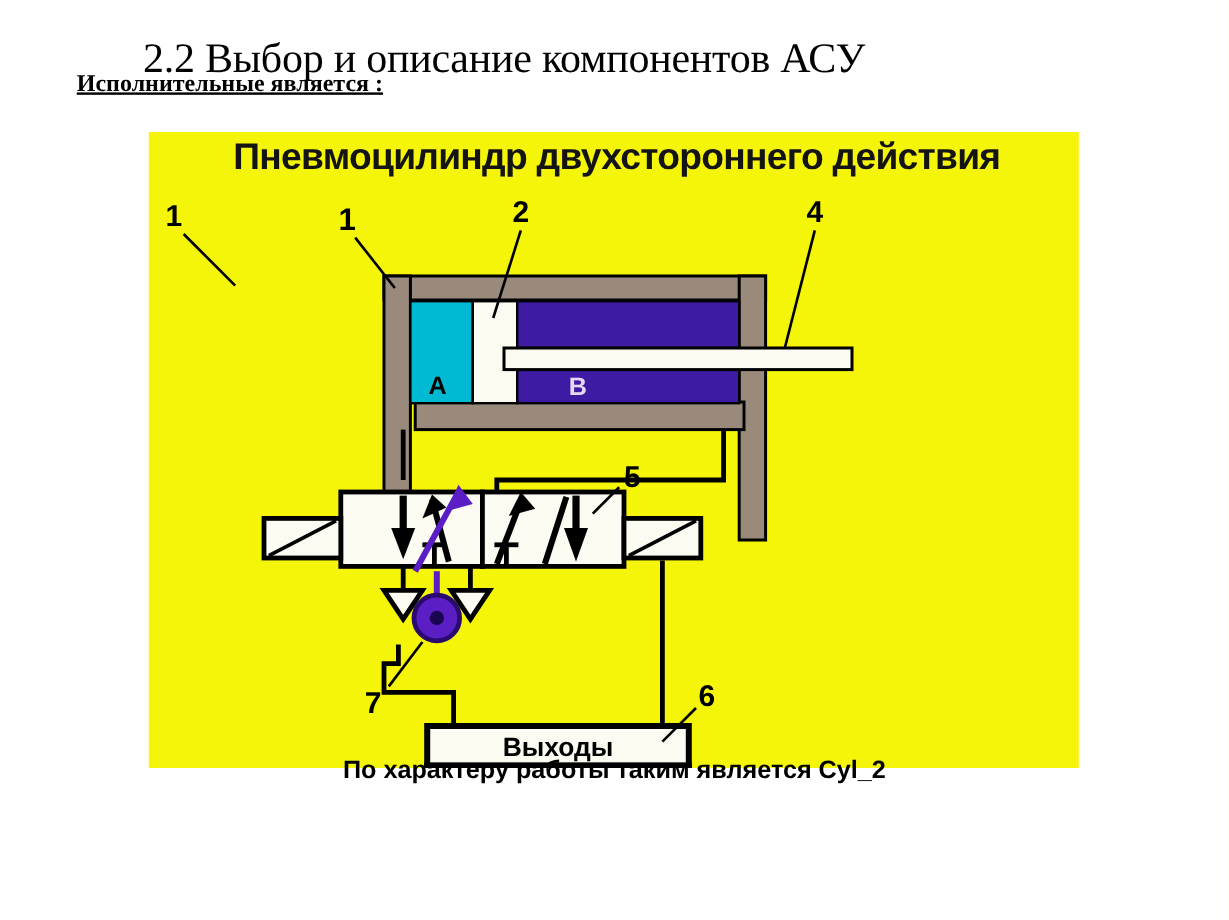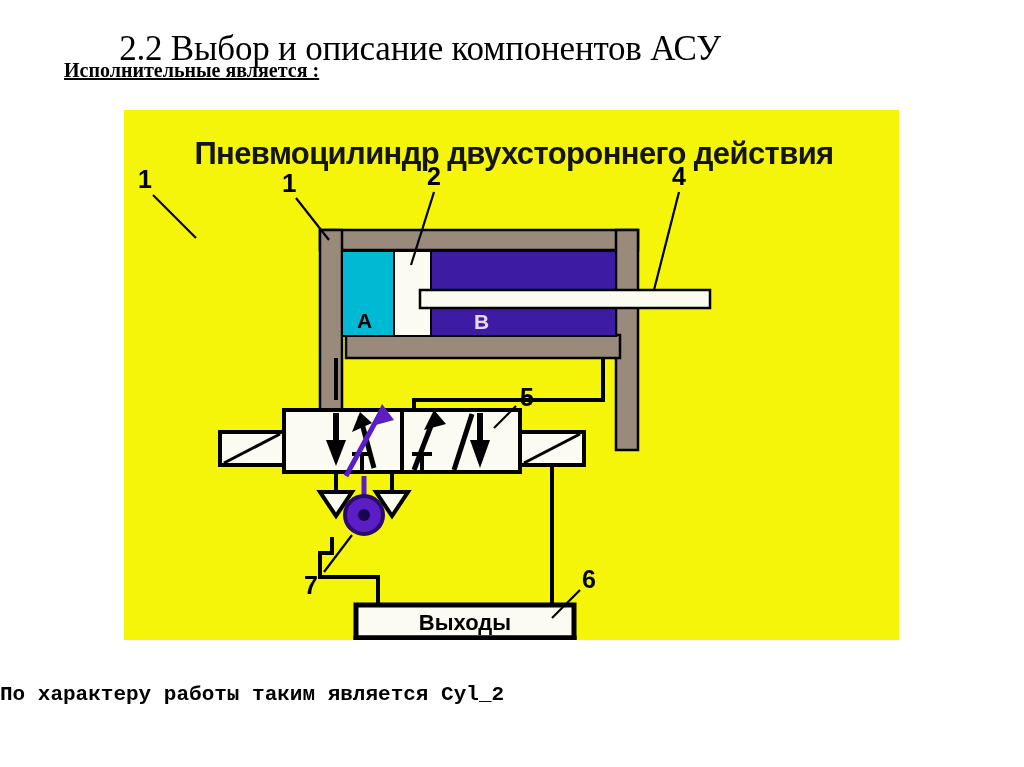--- a/index.html
+++ b/index.html
@@ -49,21 +49,21 @@
     top: 110px;
     width: 775px;
     height: 530px;
     background: #f5f50a;
     overflow: hidden;
   }
 
   .figure-title {
     position: absolute;
     left: 10px;
-    top: 26px;
+    top: 3px;
     width: 760px;
     text-align: center;
     font-family: "Liberation Sans", sans-serif;
     font-size: 31px;
     font-weight: bold;
     color: #141414;
     letter-spacing: -0.6px;
     white-space: nowrap;
   }
 
@@ -72,24 +72,24 @@
     left: 0;
     top: 0;
     width: 775px;
     height: 530px;
   }
 
   
   .figure-caption {
     position: absolute;
     left: 0;
-    top: 683px;
+    top: 630px;
     width: 1024px;
-    text-align: left;
-    font-family: Liberation Mono, monospace;
+    text-align: center;
+    font-family: Liberation Sans, sans-serif;
     font-size: 21px;
     font-weight: bold;
     color: #000000;
     white-space: nowrap;
   }
 </style>
 </head>
 <body>
 
 <h1 class="slide-title">2.2 Выбор и описание компонентов АСУ</h1>

